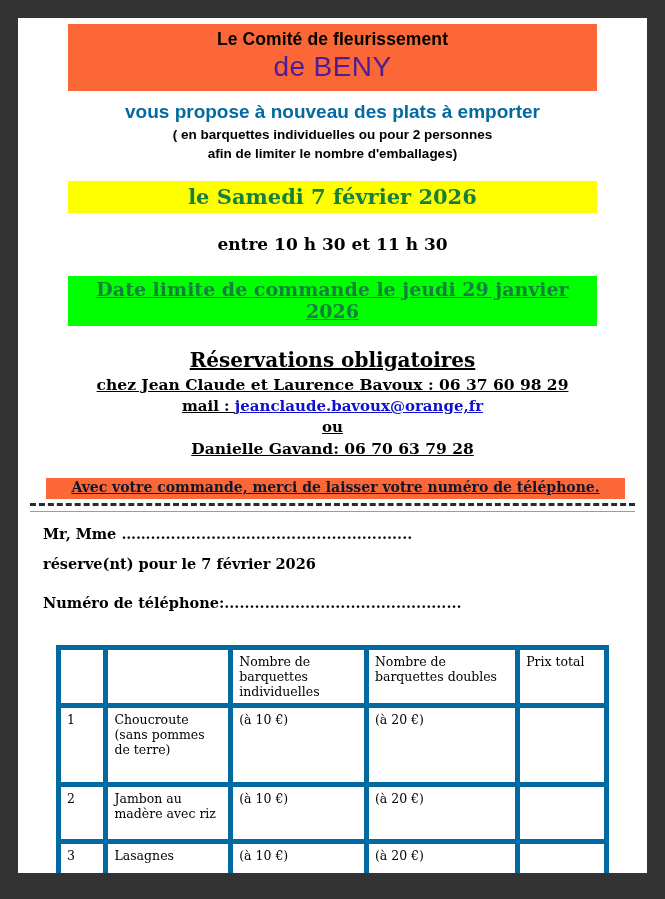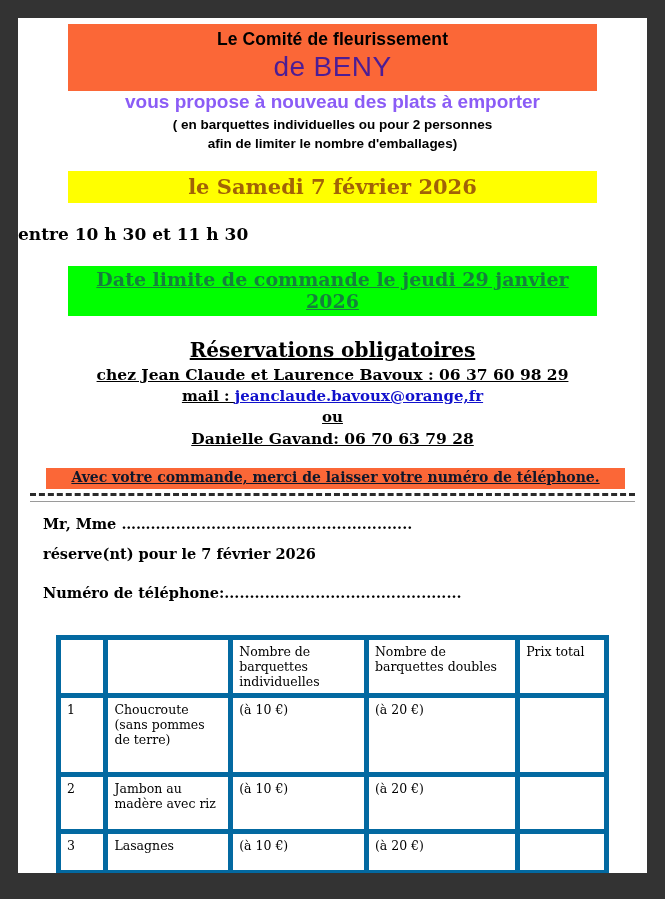--- a/index.html
+++ b/index.html
@@ -69,40 +69,42 @@
     font-weight: normal;
     color: #4c1d95;
     margin-top: 1px;
     letter-spacing: .4px;
   }
 
   .sub1 {
     text-align: center;
     font-size: 19px;
     font-weight: bold;
-    color: #8b5cf6;
+    color: #0369a1;
+    margin-top: 10px;
   }
   .sub2, .sub3 {
     text-align: center;
     font-size: 13.5px;
     font-weight: bold;
     color: #000;
     margin-top: 4px;
   }
 
   .band-date {
     margin: 20px 50px 0 50px;
     padding: 4px 0 5px 0;
     font-family: "DejaVu Serif", "Liberation Serif", serif;
     font-size: 21px;
     font-weight: bold;
-    color: #a16207;
+    color: #15803d;
   }
 
   .mid-line {
+    text-align: center;
     font-family: "DejaVu Serif", "Liberation Serif", serif;
     font-size: 17px;
     font-weight: bold;
     color: #000;
     margin-top: 21px;
   }
 
   .band-deadline {
     margin: 22px 50px 0 50px;
     padding: 3px 0 4px 0;

